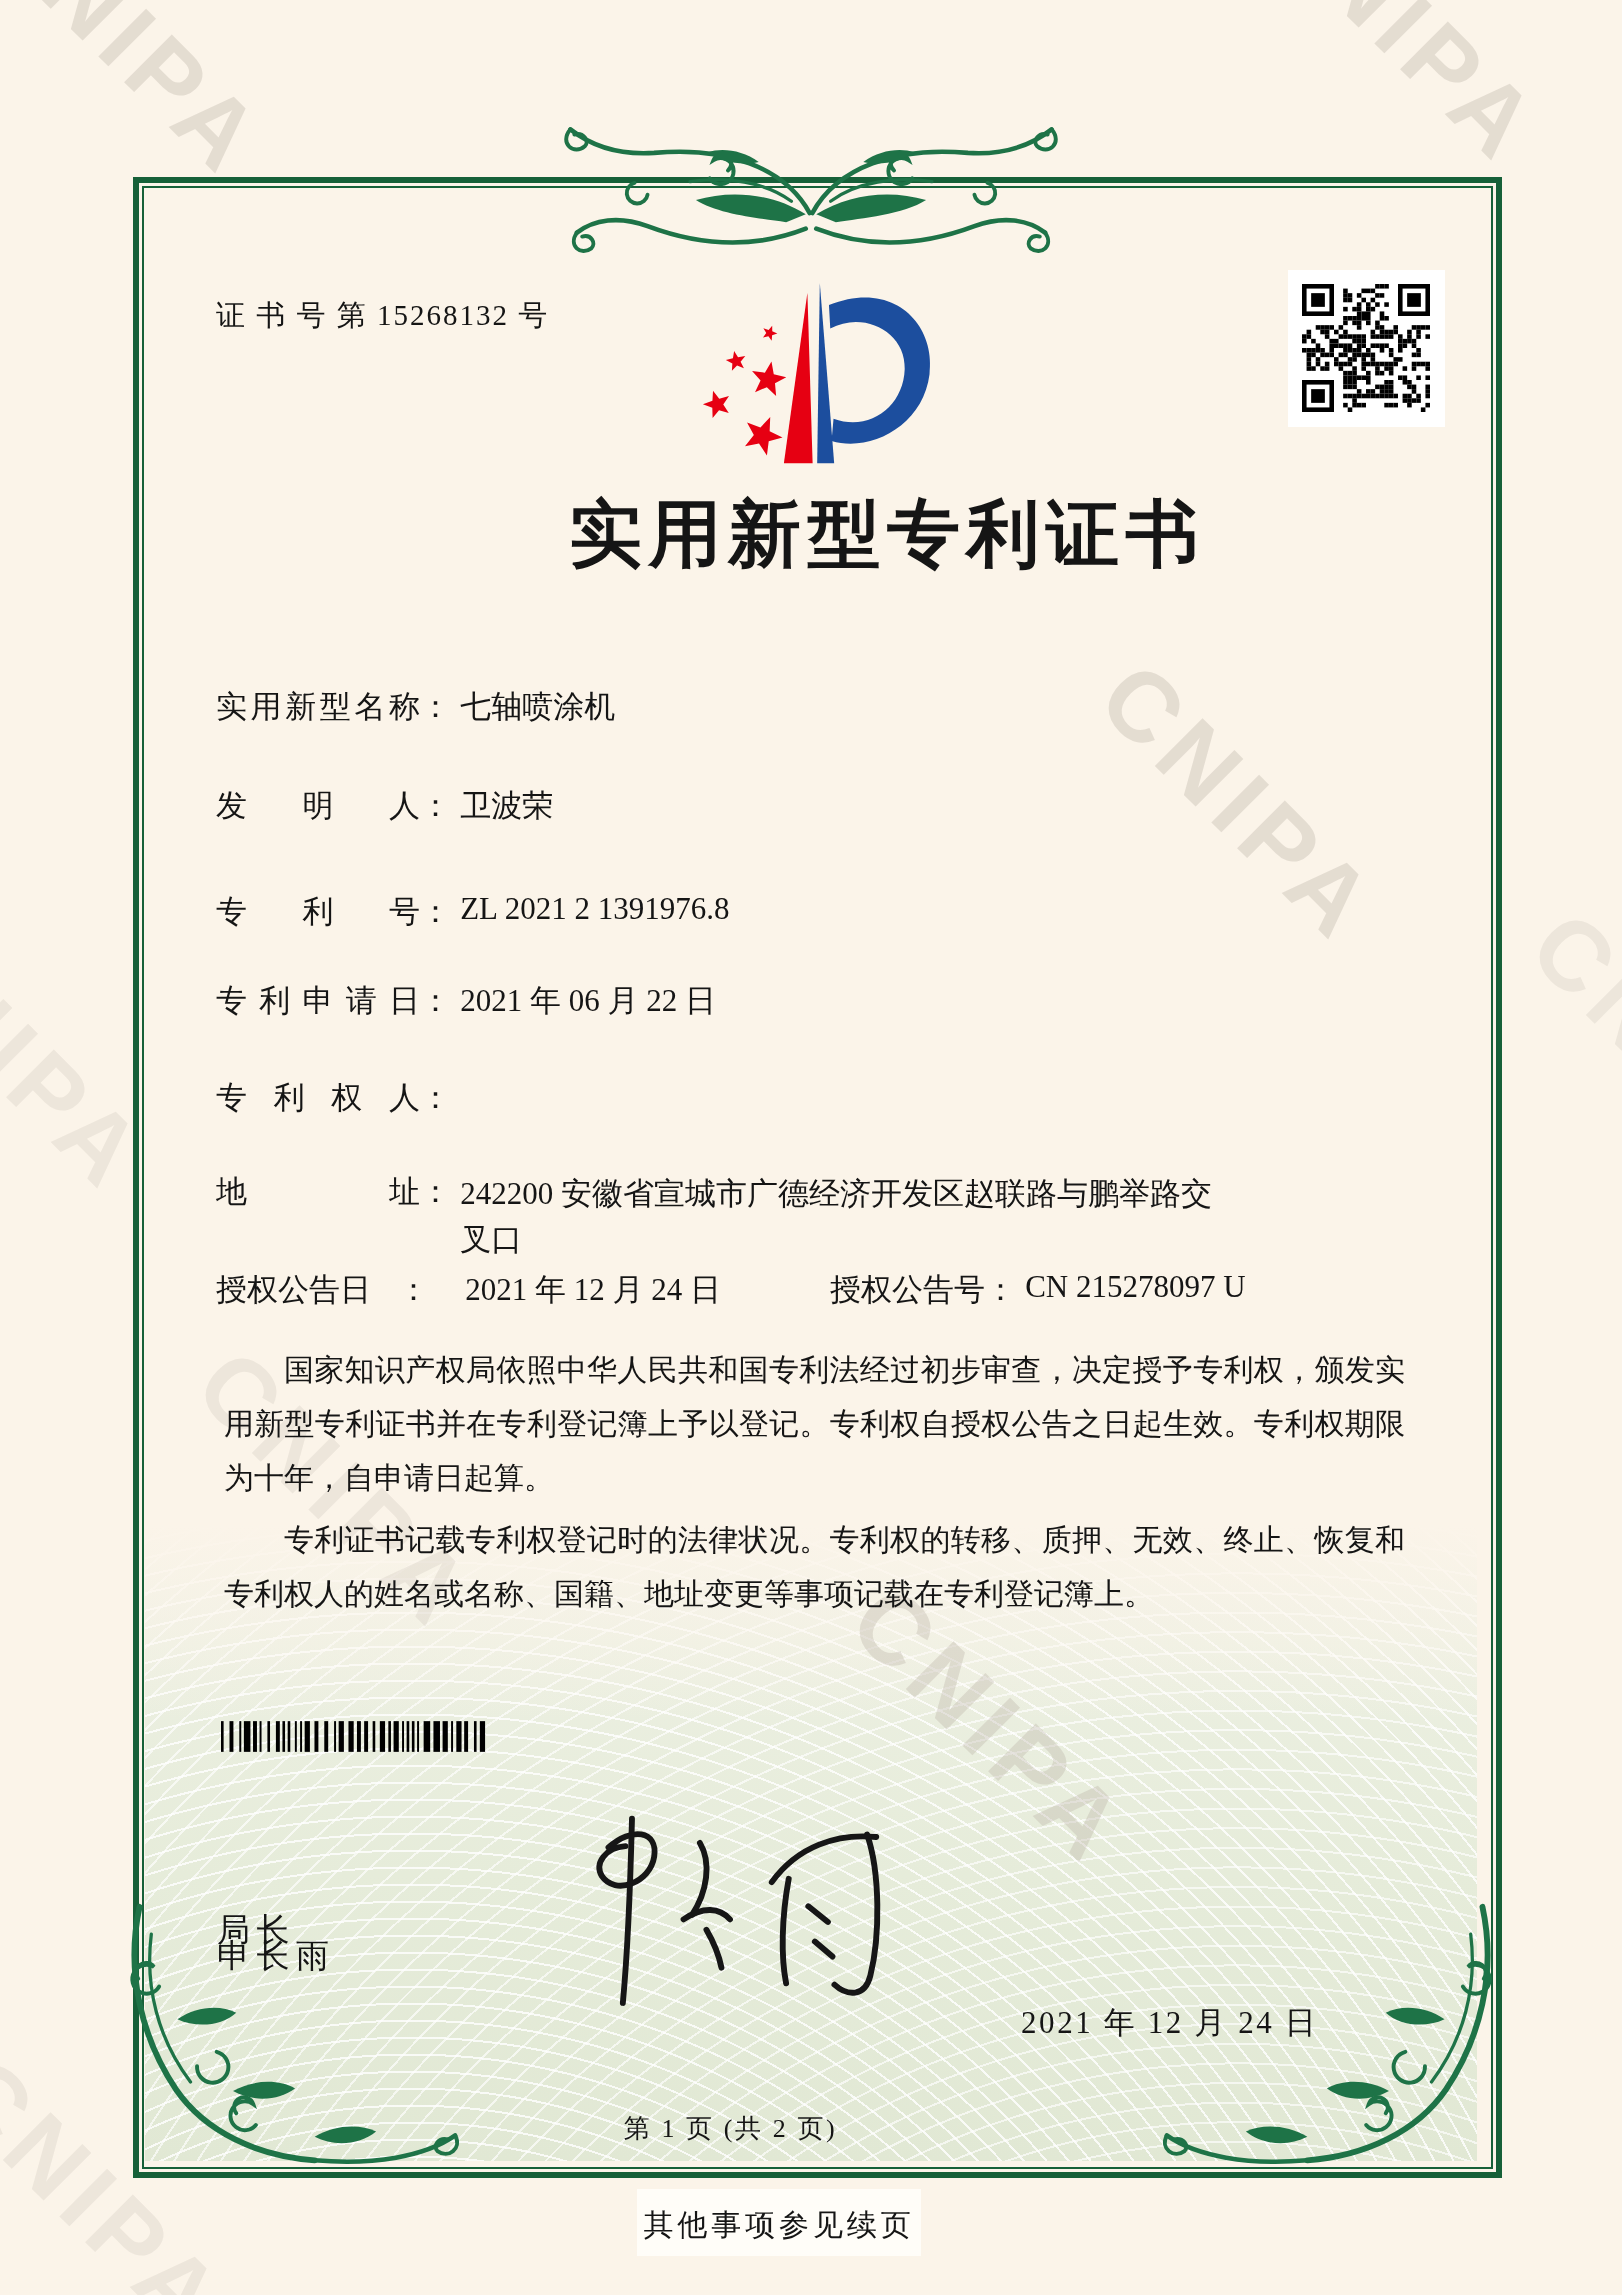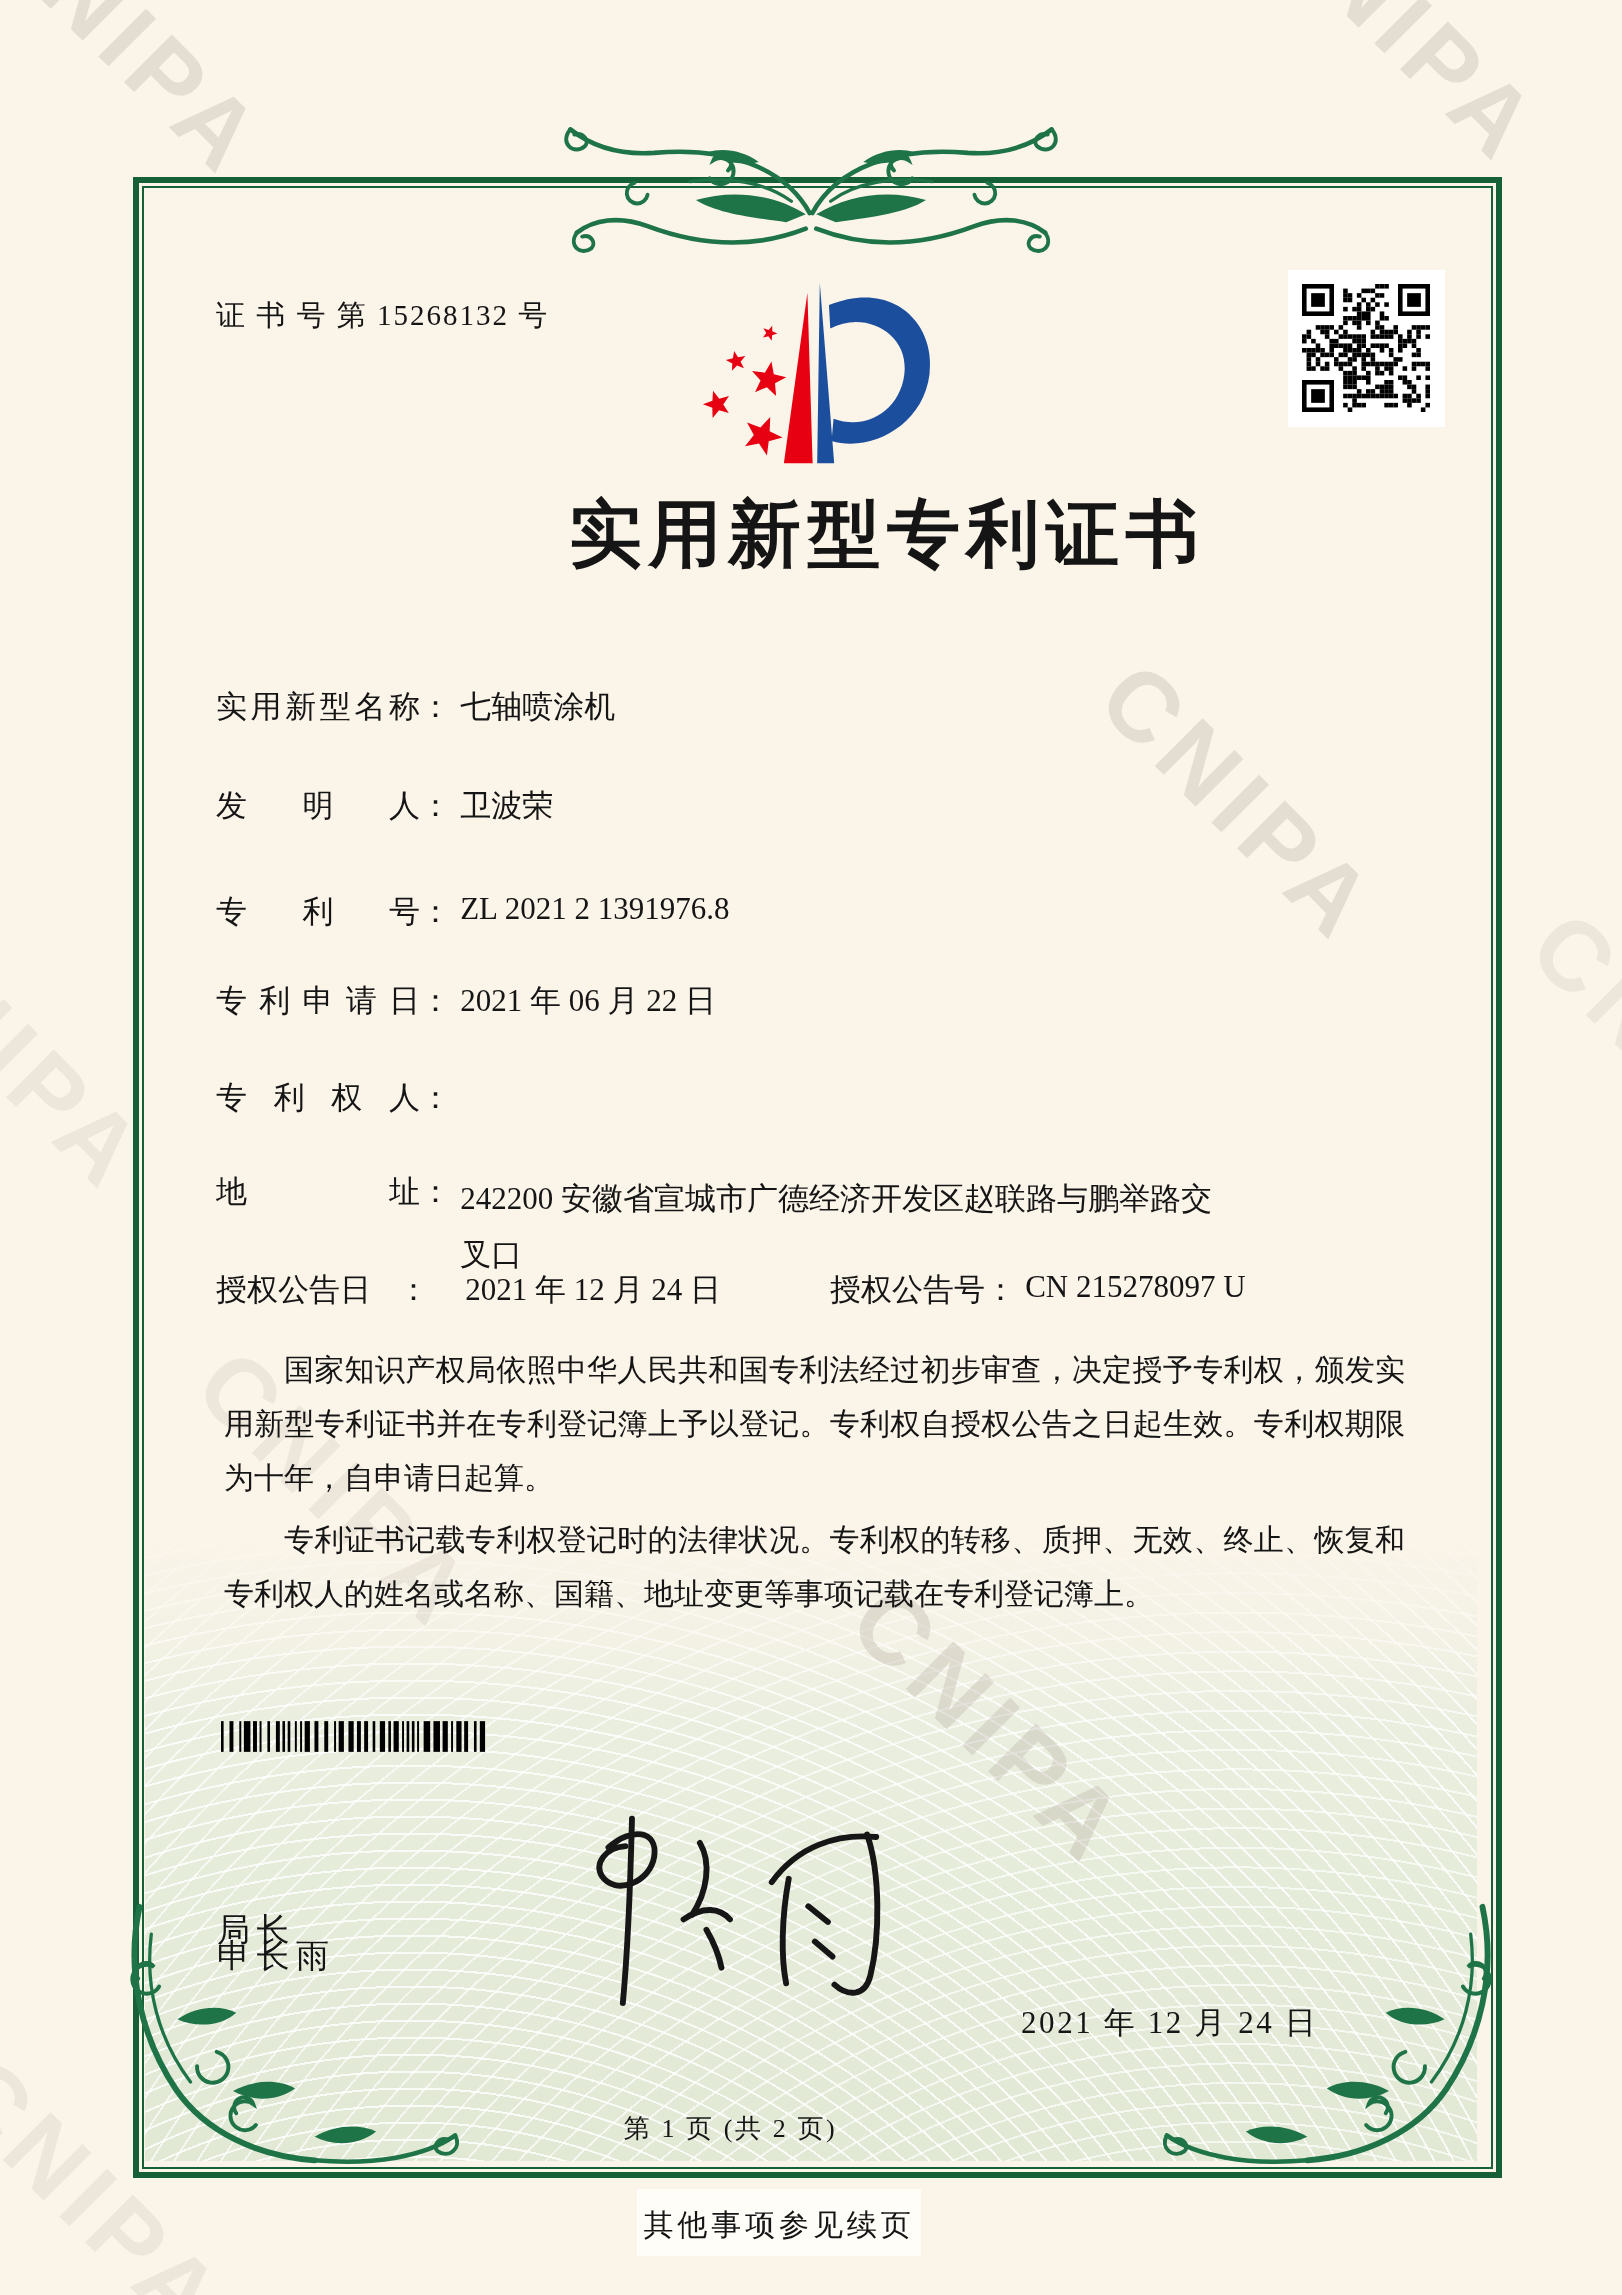--- a/index.html
+++ b/index.html
@@ -25,21 +25,21 @@
       background:linear-gradient(180deg,#fbf4e9 0%,rgba(251,244,233,0) 100%);}
   
   .certno{position:absolute;left:216px;top:296px;font-size:29px;letter-spacing:2px;z-index:3;}
   .title{position:absolute;left:133px;top:486px;width:1508px;text-align:center;
       font-size:73px;font-weight:bold;letter-spacing:6.5px;z-index:3;}
   .frow{position:absolute;left:216px;font-size:31px;z-index:3;display:flex;align-items:flex-start;}
   .flabel{display:inline-block;width:204px;text-align:justify;text-align-last:justify;
       -moz-text-align-last:justify;text-justify:inter-character;}
   .fcolon{display:inline-block;margin-right:9.2px;}
   .fvalue{display:inline-block;}
-  .fvalue.wrapv{width:766px;line-height:56px;}
+  .fvalue.wrapv{width:766px;line-height:46px;}
   .grant2{position:absolute;left:614px;top:0;display:flex;font-size:31px;}
   .paras{position:absolute;left:216px;top:1335px;width:1197px;font-size:30px;
       line-height:54px;text-align:justify;z-index:3;}
   .paras p{margin:8px;text-indent:2em;}
   .director-title{position:absolute;left:217px;top:1865px;font-size:33px;letter-spacing:6.5px;z-index:4;margin-top:43px;}
   .director-name{position:absolute;left:217px;top:1934px;font-size:33px;letter-spacing:6.5px;z-index:4;}
   .sign-date{position:absolute;left:1021px;top:2002px;font-size:31px;letter-spacing:2.6px;z-index:4;}
   .page-info{position:absolute;left:133px;top:2111px;width:1195px;text-align:center;
       font-size:26px;letter-spacing:2.6px;z-index:4;}
   .note-band{position:absolute;left:637px;top:2189px;width:284px;height:67px;background:#fffdf8;z-index:3;}

